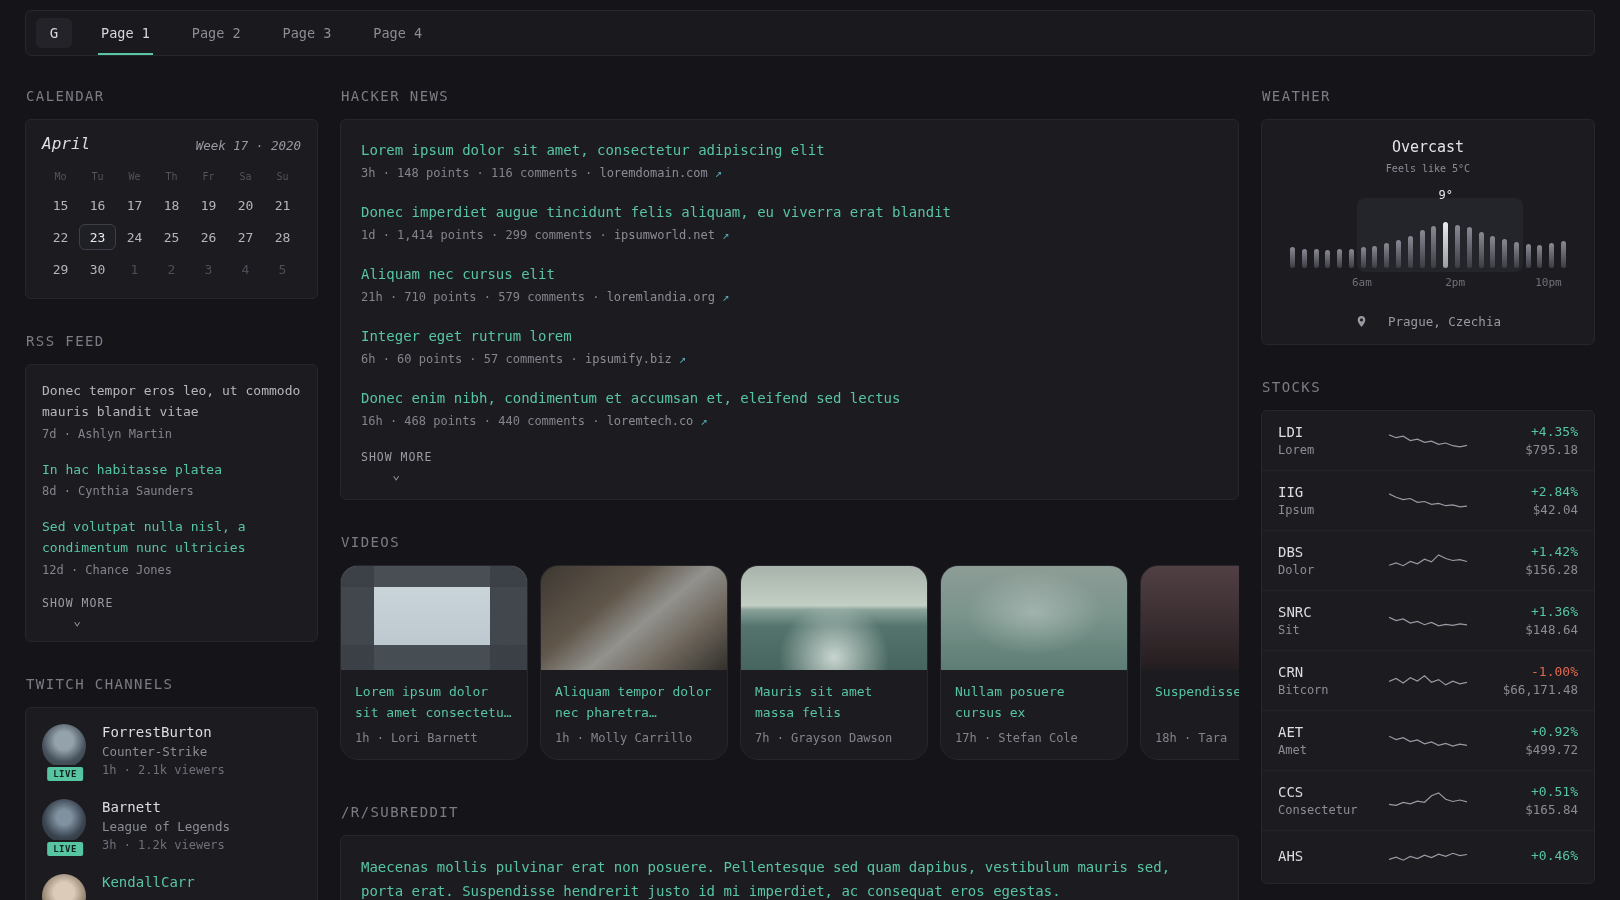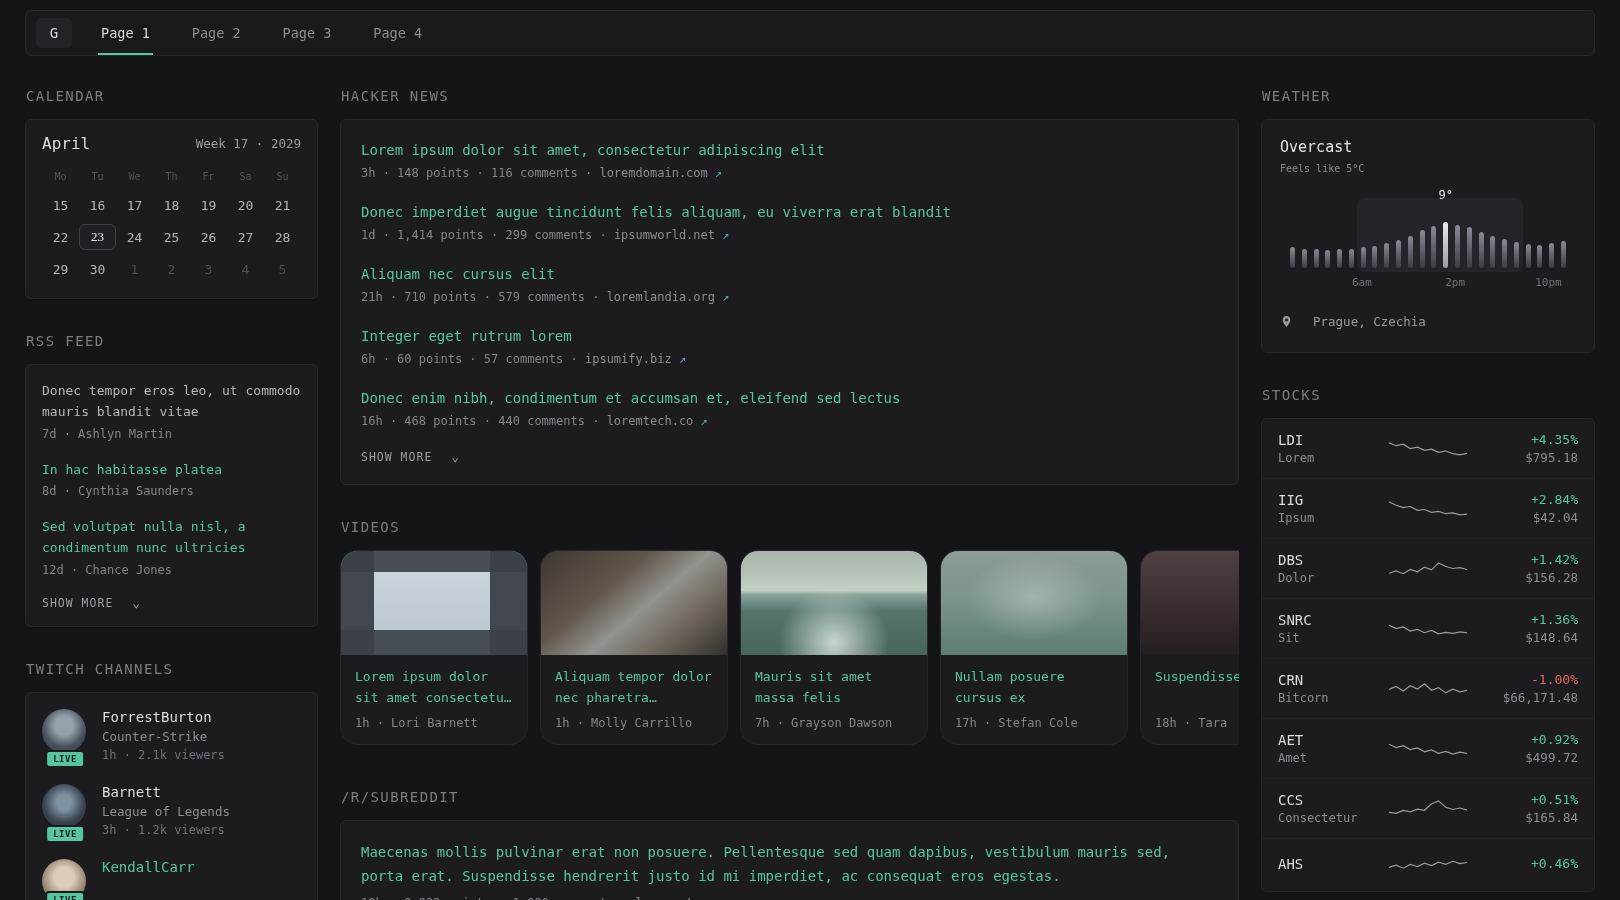--- a/index.html
+++ b/index.html
@@ -27,38 +27,38 @@
   .col-left{width:293px;flex:none;}
   .col-mid{flex:1;min-width:0;}
   .col-right{width:334px;flex:none;}
 
   .section{margin-bottom:34px;}
   .section-title{font-size:14px;font-weight:normal;letter-spacing:1.4px;color:#7c7c85;margin:0 0 15px 1px;}
   .card{background:var(--card);border:1px solid var(--border);border-radius:6px;}
 
   
   .cal-card{padding:14px 16px 16px;}
-  .cal-head{display:flex;justify-content:space-between;align-items:center;}
+  .cal-head{display:flex;justify-content:space-between;align-items:flex-end;font-style:italic;}
   .cal-month{font-size:16px;color:#dcdce1;}
   .cal-week{font-size:12.5px;color:#9a9aa3;}
   .cal-dow{display:grid;grid-template-columns:repeat(7,1fr);margin-top:18px;font-size:10px;color:#54545d;text-align:center;}
   .cal-dow span{display:block;}
   .cal-grid{display:grid;grid-template-columns:repeat(7,1fr);row-gap:6px;margin-top:10px;}
   .cal-day{height:26px;display:flex;align-items:center;justify-content:center;font-size:13px;color:#b5b5bc;border:1px solid transparent;}
   .cal-day.muted{color:#4e4e58;}
-  .cal-day.selected{border-color:#3f3f4a;border-radius:6px;background:#1f1f26;color:#e8e8ec;font-family:Liberation Serif, serif;}
+  .cal-day.selected{border-color:#3f3f4a;border-radius:6px;background:#1f1f26;color:#e8e8ec;}
 
   
   .rss-card{padding:16px;}
   .feed-item{margin-bottom:19px;}
   .feed-item .title{display:block;font-size:13px;line-height:1.6;color:var(--accent);cursor:pointer;}
   .feed-item.read .title{color:#b6b6bd;}
   .feed-item .meta{margin-top:4px;}
   .meta{font-size:12px;color:var(--dimmer);}
-  .show-more{display:flex;align-items:center;gap:19px;font-size:11.5px;letter-spacing:1px;color:#9c9ca5;cursor:pointer;background:none;border:none;font-family:inherit;}
+  .show-more{display:flex;align-items:center;gap:7px;font-size:11.5px;letter-spacing:1px;color:#9c9ca5;cursor:pointer;background:none;border:none;font-family:inherit;flex-direction:column;}
   .show-more .chev{font-size:13px;line-height:8px;color:#9c9ca5;}
 
   
   .twitch-card{padding:16px;}
   .channel{display:flex;gap:14px;margin-bottom:22px;cursor:pointer;}
   .channel:last-child{margin-bottom:0;}
   .avatar-wrap{position:relative;width:46px;flex:none;}
   .avatar{width:44px;height:44px;border-radius:50%;}
   .avatar.a-forrest{background:radial-gradient(circle at 50% 38%, #94a2ac 0 26%, #47525c 60%, #2c343d 100%);}
   .avatar.a-trisha{background:radial-gradient(circle at 50% 42%, #8091a0 0 22%, #39444f 60%, #242c35 100%);}
@@ -97,21 +97,21 @@
   .thumb5{background:linear-gradient(to bottom,#514043 0%,#392d30 55%,#241d1f 100%);}
   .video-body{padding:12px 14px 14px;}
   .video-body .title{display:block;font-size:13px;line-height:1.6;color:var(--accent);min-height:42px;cursor:pointer;}
   .video-body .meta{margin-top:7px;}
   .videos-section{margin-bottom:44px;}
 
   .reddit-card{padding:20px;}
   .reddit-post .title{display:block;font-size:14px;line-height:1.7;color:var(--accent);margin-bottom:7px;cursor:pointer;}
 
   
-  .weather-card{padding:18px 18px 20px;}
+  .weather-card{padding:18px 18px 12px;text-align:center;}
   .w-cond{font-size:15px;color:#e4e4e9;}
   .w-feels{font-size:10px;color:var(--dim);margin-top:7px;}
   .w-chart{position:relative;height:102px;margin:14px 6px 0;}
   .w-band{position:absolute;bottom:18px;height:74px;background:#24242b;border-radius:8px;}
   .w-bars{position:absolute;left:4px;right:4px;bottom:22px;height:46px;display:flex;justify-content:space-between;align-items:flex-end;}
   .wbar{width:5px;border-radius:2.5px;background:linear-gradient(to top,#3c3c45,#8a8a94);}
   .wbar.current{background:linear-gradient(to top,#9a9aa4,#ecedf1);}
   .w-tip{position:absolute;top:0;transform:translateX(-50%);font-size:12px;color:#e6e6ea;}
   .w-times{position:absolute;left:0;right:4px;bottom:0;height:14px;}
   .w-time{position:absolute;transform:translateX(-50%);font-size:11px;color:var(--dimmer);}
@@ -148,21 +148,21 @@
 
   <div class="columns">
 
     <div class="col col-left">
 
       <section class="section">
         <h2 class="section-title">CALENDAR</h2>
         <div class="card cal-card">
           <div class="cal-head">
             <span class="cal-month">April</span>
-            <span class="cal-week">Week 17 · 2029</span>
+            <span class="cal-week">Week 17 · 2020</span>
           </div>
           <div class="cal-dow">
             <span>Mo</span>
             <span>Tu</span>
             <span>We</span>
             <span>Th</span>
             <span>Fr</span>
             <span>Sa</span>
             <span>Su</span>
           </div>

